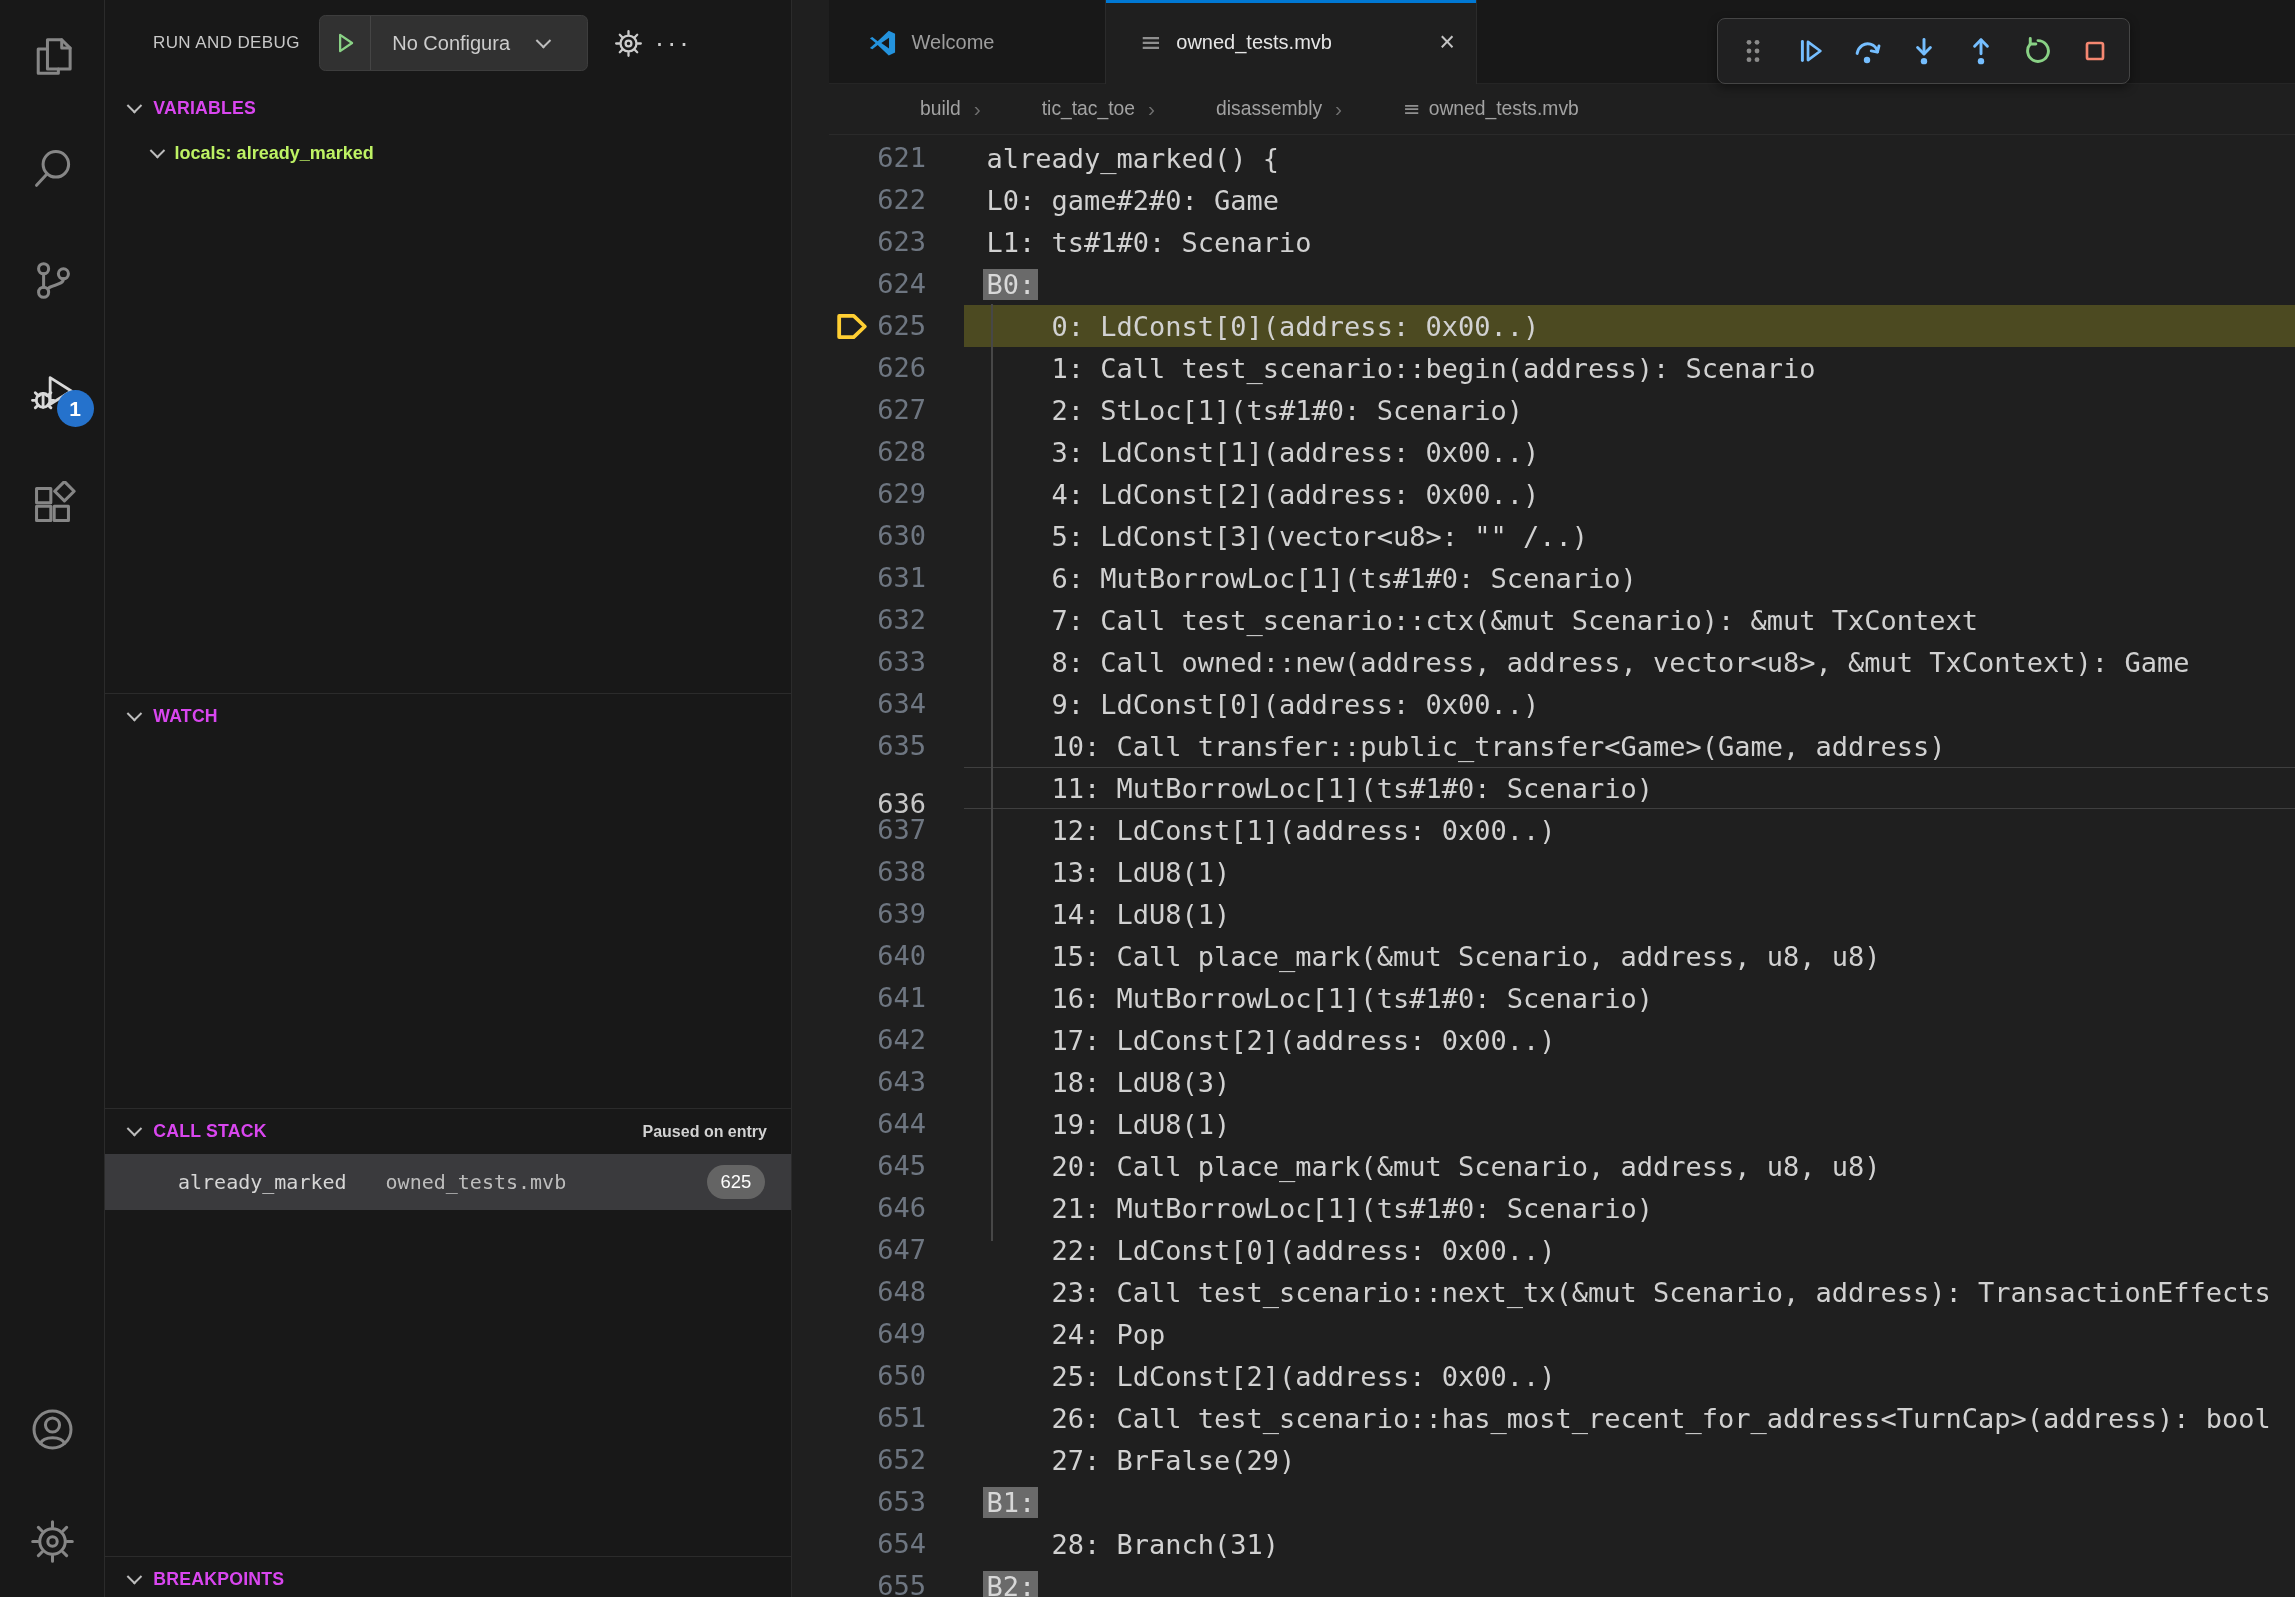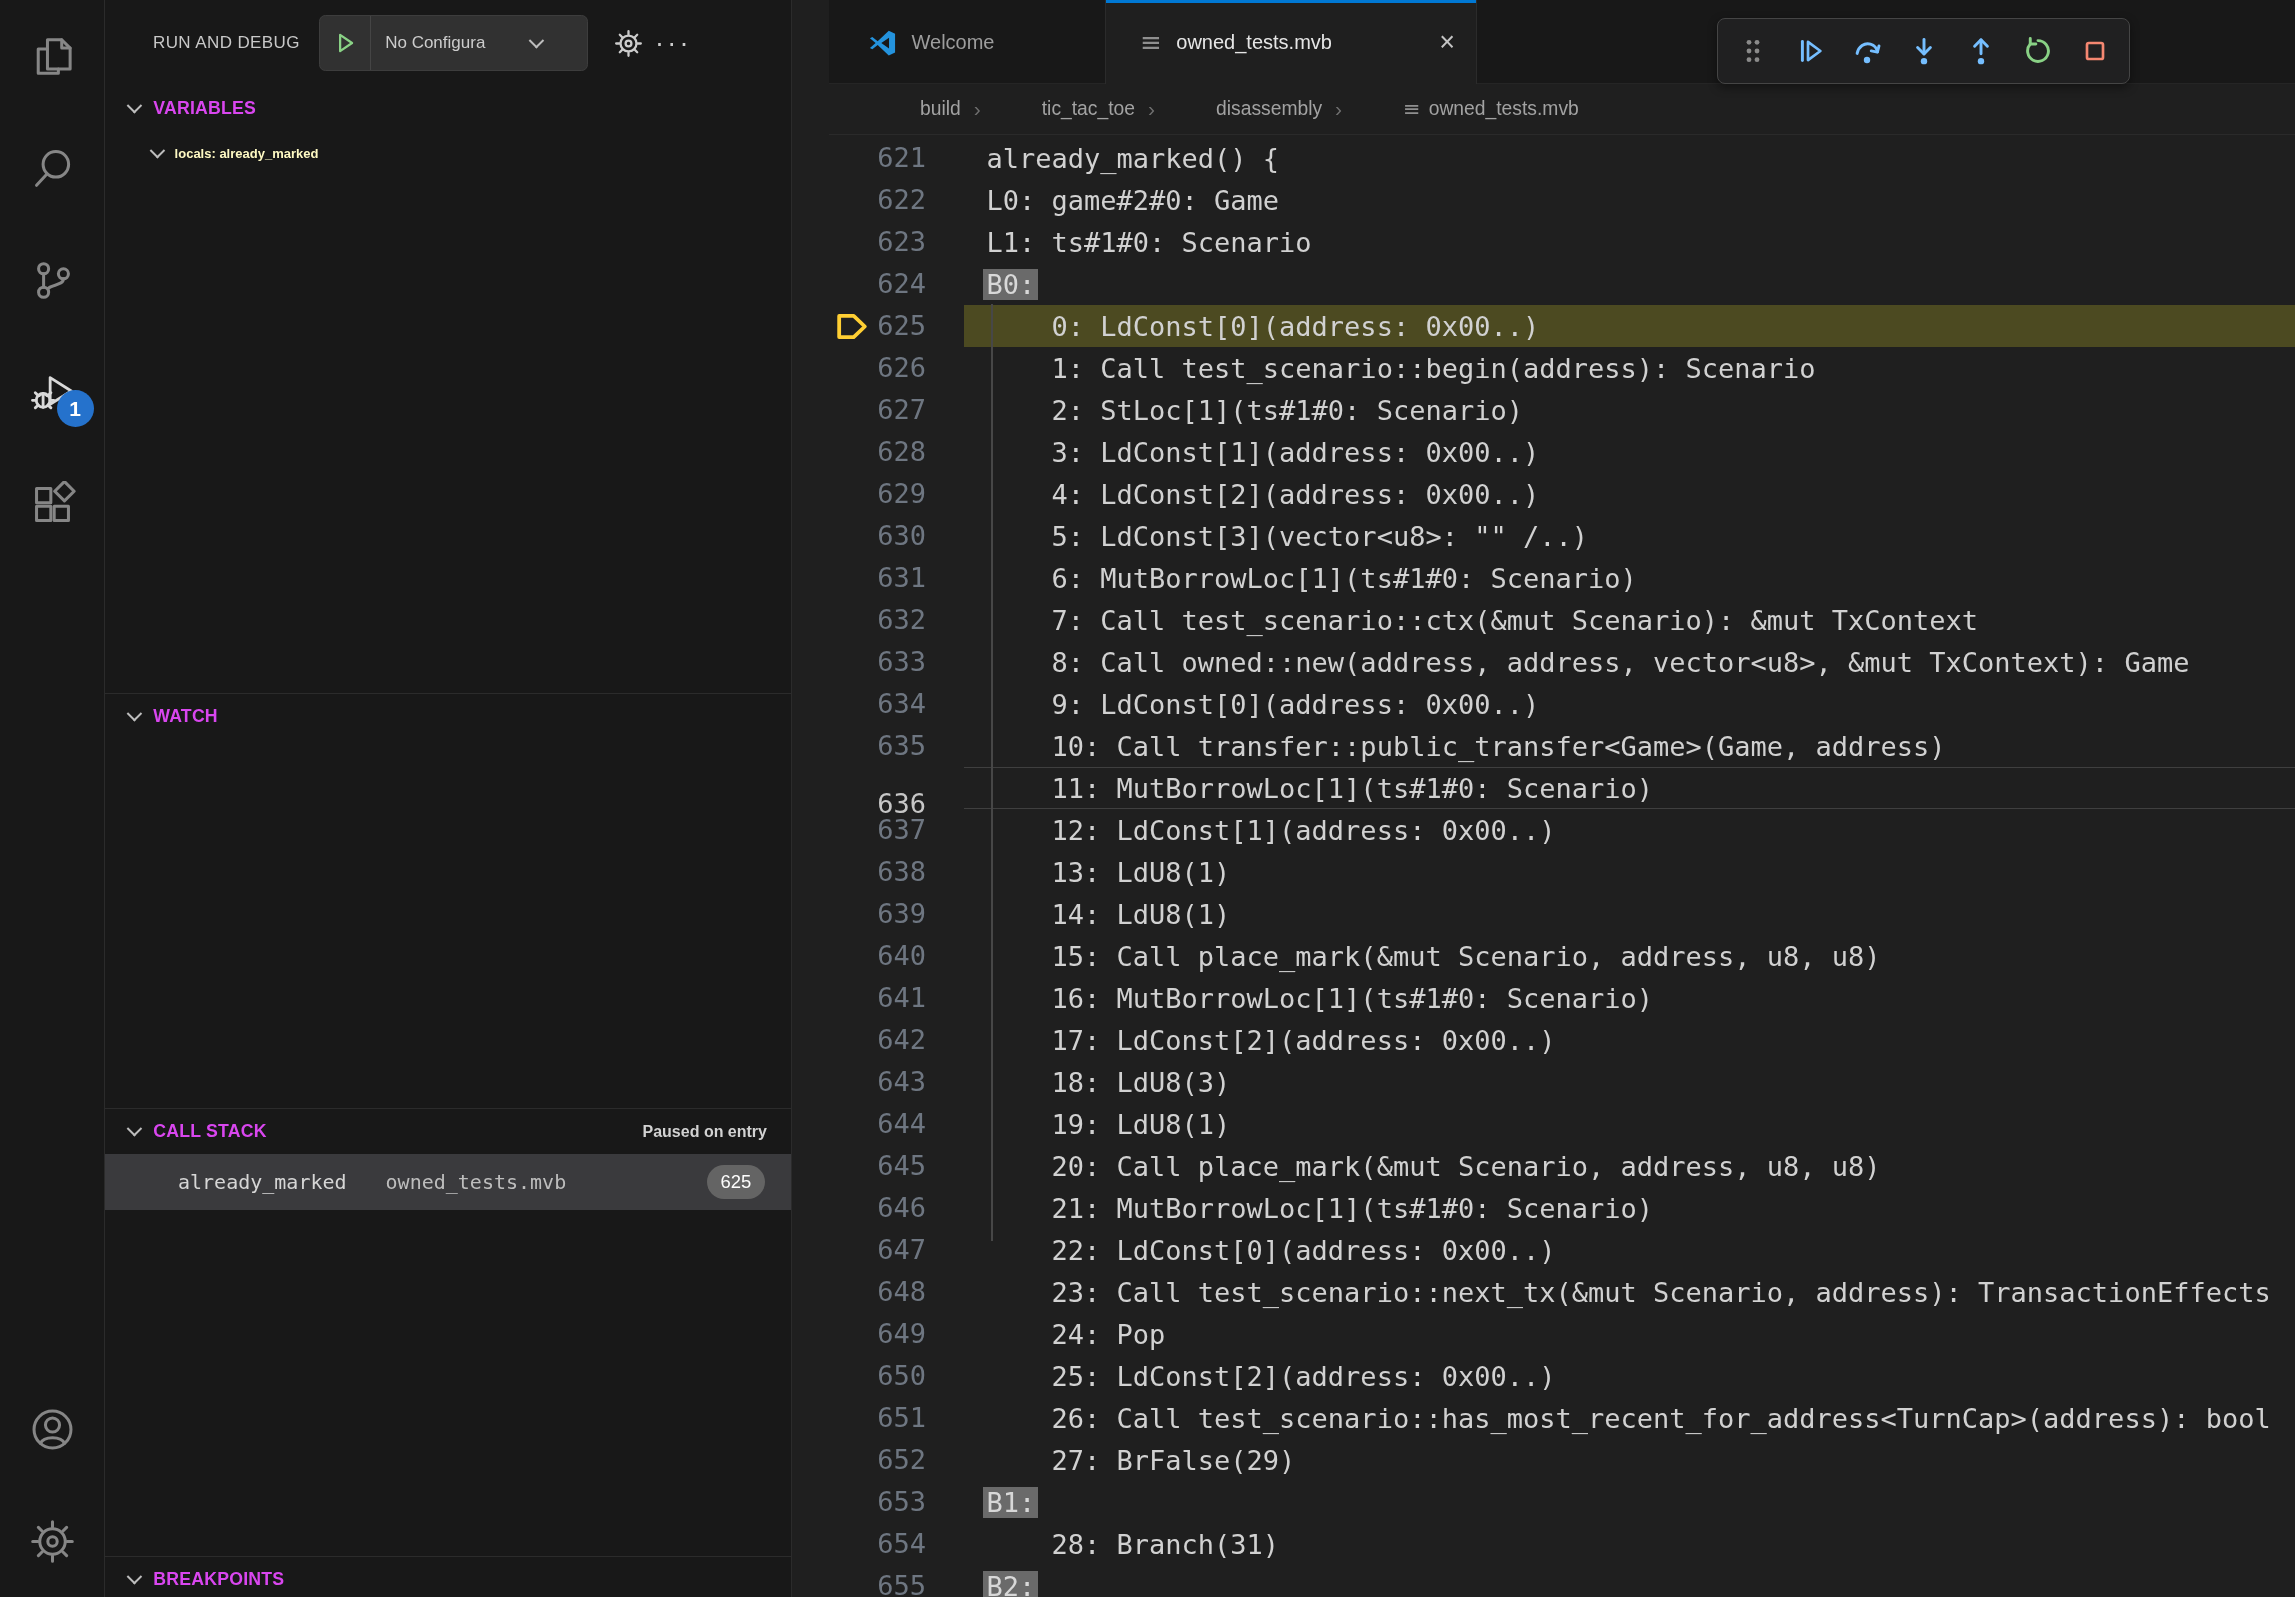--- a/index.html
+++ b/index.html
@@ -24,41 +24,41 @@
              background:#181818; border-right:0.8px solid #2b2b2b; color:#cccccc; }
   .sb-header { position:absolute; top:0; left:0; right:0; height:86px;
                display:flex; align-items:center; }
   .sb-title { margin-left:48px; font-size:17px; letter-spacing:0.4px; color:#c8c8c8; }
   .cfg-btn { margin-left:19.3px; width:269px; height:56px; background:#313131;
              border:0.8px solid #3d3d3d; border-radius:6.4px; display:flex; align-items:center;
              cursor:pointer; overflow:hidden; }
   .cfg-play { width:51px; display:flex; align-items:center; justify-content:center;
               color:#89d185; border-right:0.8px solid #454545; align-self:stretch; }
   .cfg-play svg { width:26px; height:26px; }
-  .cfg-label { margin-left:14px; font-size:17px; color:#cccccc; white-space:nowrap;
+  .cfg-label { margin-left:21px; font-size:20px; color:#cccccc; white-space:nowrap;
                overflow:hidden; width:143px; }
   .chev { width:11.3px; height:11.3px; border-left:2px solid #bdbdbd; border-bottom:2px solid #bdbdbd;
           transform:rotate(-45deg); flex:none; margin-top:-5.6px; }
   .cfg-chev { margin-left:3.2px; }
   .sb-action { width:45px; height:45px; display:flex; align-items:center; justify-content:center;
                color:#cccccc; cursor:pointer; }
   .sb-action svg { width:29px; height:29px; }
   .sb-ellipsis { font-size:27px; letter-spacing:3.2px; color:#cccccc; line-height:16px; }
 
   .sb-section { position:absolute; left:0; right:0; }
   .sec-head { height:45px; display:flex; align-items:center; gap:13px; padding-left:24px;
               cursor:pointer; }
   .sec-label { font-size:17.7px; font-weight:bold; color:#d946ef; letter-spacing:0.2px; }
   .sec-status { margin-left:auto; padding-right:24px; font-size:16px; font-weight:bold; color:#d2d2d2; }
   #sec-variables { top:86px; }
   #sec-watch { top:693px; border-top:0.8px solid #2b2b2b; }
   #sec-callstack { top:1108px; border-top:0.8px solid #2b2b2b; }
   #sec-breakpoints { top:1556px; bottom:0; border-top:0.8px solid #2b2b2b; }
   .tree-row { height:45px; display:flex; align-items:center; gap:11.3px; padding-left:47px;
-              font-size:13px; font-weight:bold; color:#fef9c3; cursor:pointer; }
+              font-size:18px; font-weight:bold; color:#bef264; cursor:pointer; }
   .frame-row { height:56px; display:flex; align-items:center; background:#3a3a3d; cursor:pointer; }
   .frame-name { margin-left:73px; font-family:"DejaVu Sans Mono", monospace; font-size:20px; color:#d6d6d6; }
   .frame-file { margin-left:39px; font-family:"DejaVu Sans Mono", monospace; font-size:20px; color:#bdbdbd; }
   .frame-badge { margin-left:auto; margin-right:26px; background:#646464; color:#fdfdfd;
                  font-size:18.5px; border-radius:17px; height:34px; padding:0 13.7px;
                  display:flex; align-items:center; }
 
   
   #editor { position:absolute; left:829px; top:0; right:0; height:1241px; background:#1f1f1f; }
   #tabbar { position:absolute; top:0; left:0; right:0; height:84px; background:#181818;

